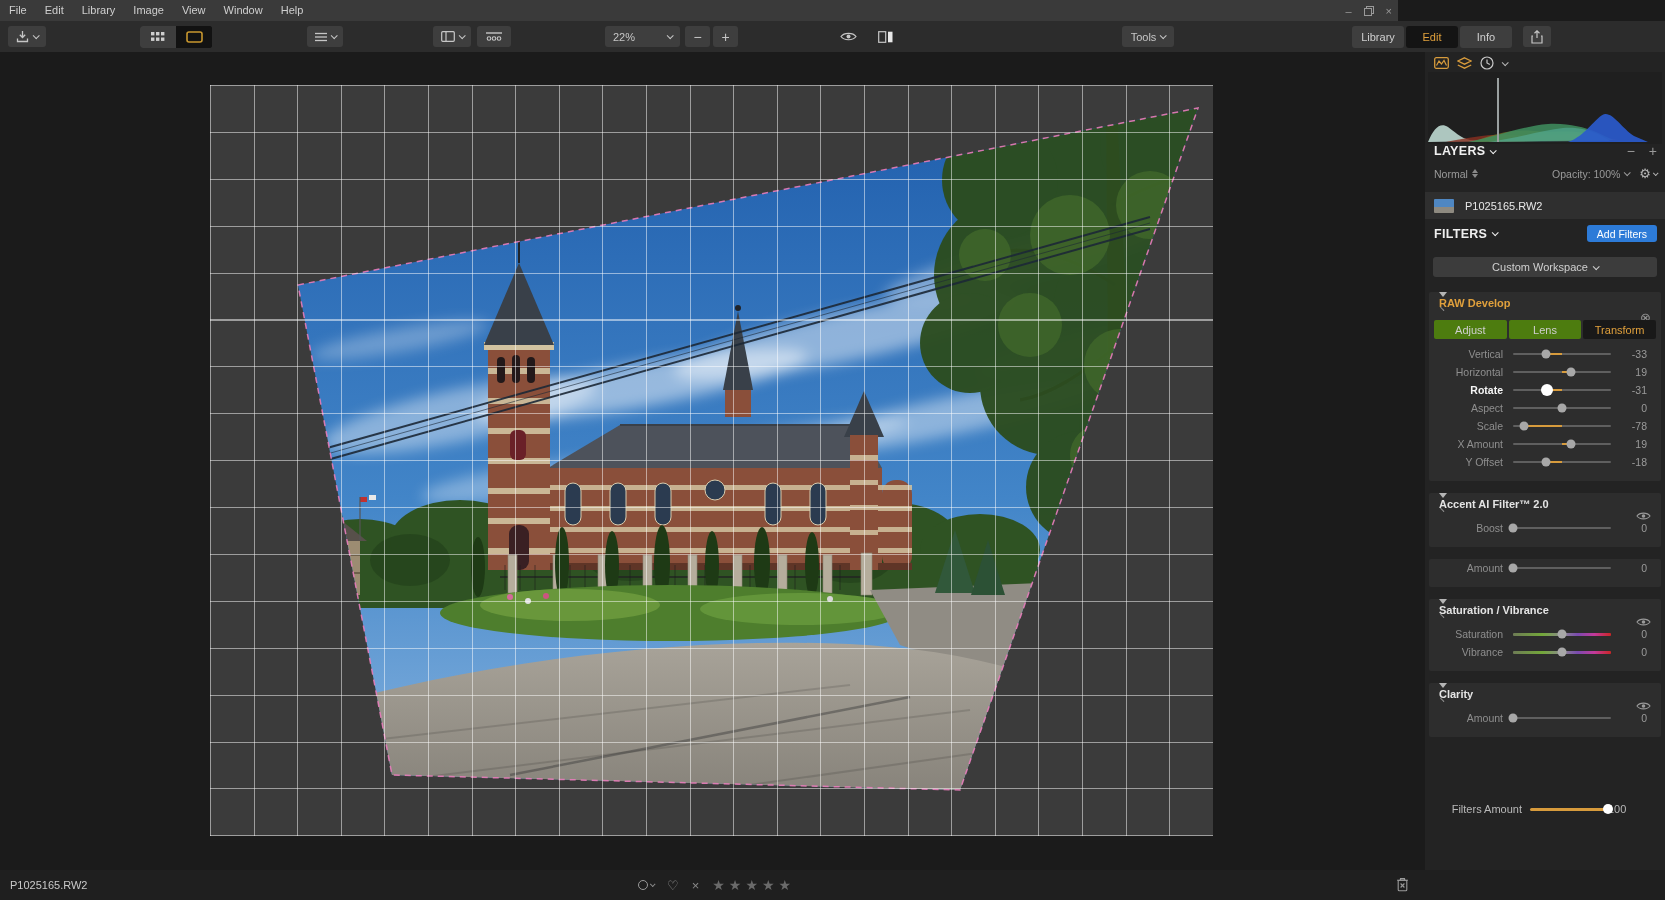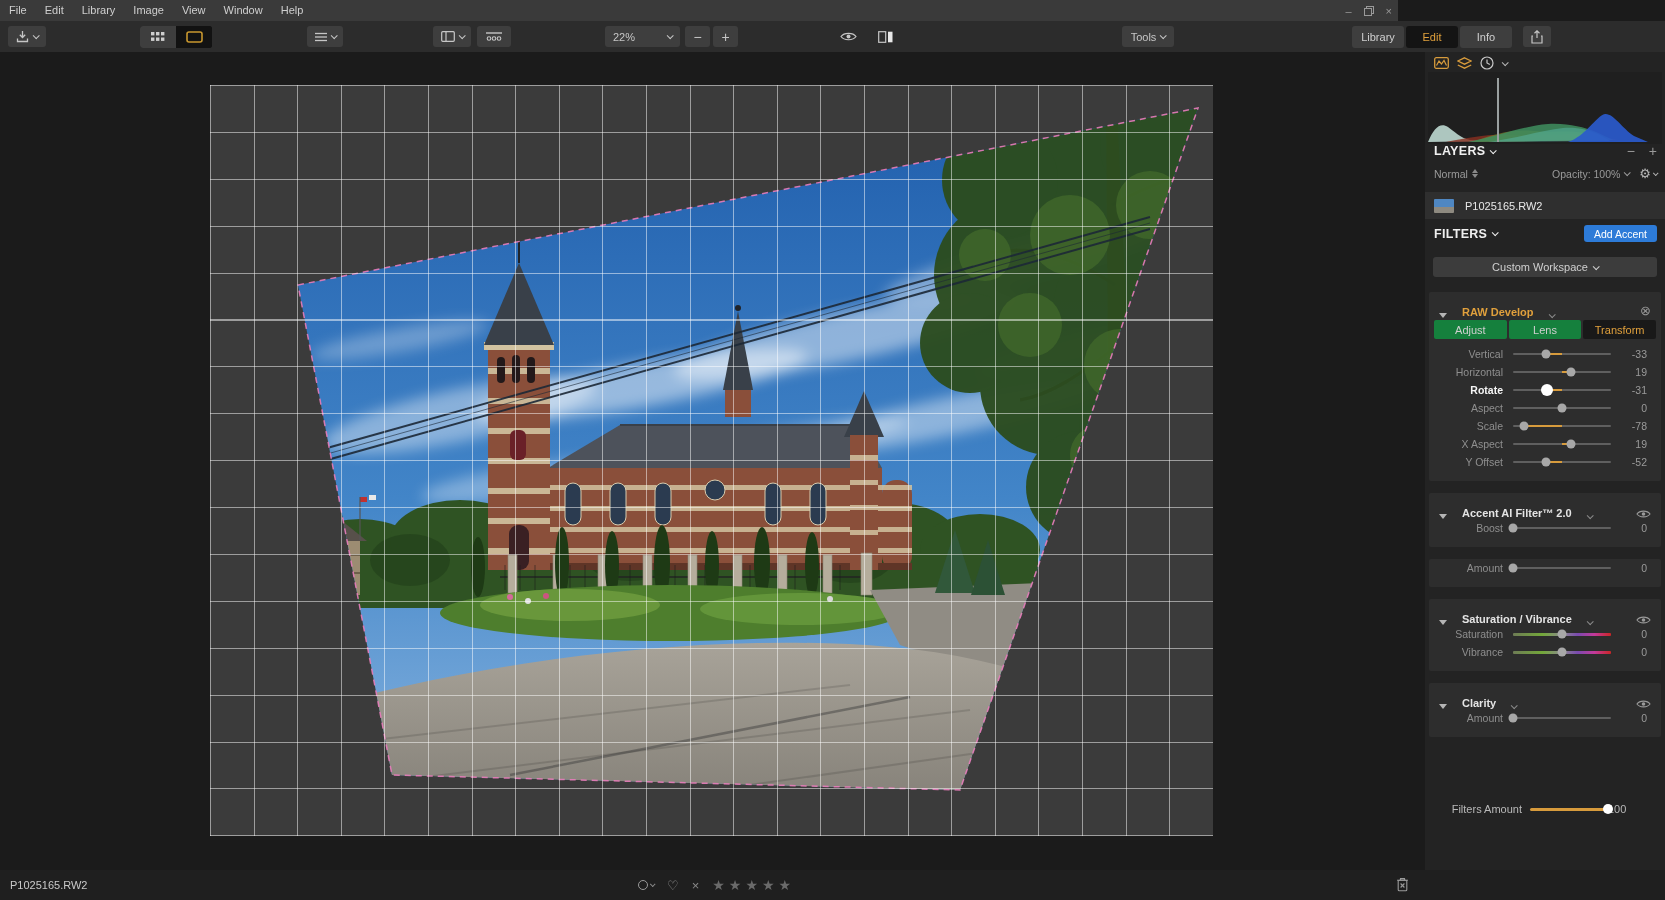--- a/index.html
+++ b/index.html
@@ -59,29 +59,29 @@
     background:linear-gradient(to bottom, #4f87c2 0 55%, #8e8a80 55% 100%); }
   #layer-name { margin-left:11px; color:#e8e8e8; font-size:11px; }
   #filters-row { position:absolute; left:9px; top:173px; right:8px; display:flex; align-items:center; }
   #filters-title { color:#f0f0f0; font-weight:bold; font-size:12.5px; letter-spacing:.3px; display:flex; align-items:center; gap:5px; }
   #add-filters { margin-left:auto; height:17px; padding:0 10px; background:#2d7bd8; color:#fff;
     font-size:10.5px; border-radius:3px; display:flex; align-items:center; }
   #workspace-btn { position:absolute; left:8px; top:205px; width:224px; height:20px; background:#3c3c3c;
     border-radius:3px; color:#d0d0d0; font-size:11px; display:flex; align-items:center; justify-content:center; gap:5px; }
   #filter-stack { position:absolute; left:4px; top:240px; width:232px; display:flex; flex-direction:column; gap:12px; }
   .fcard { background:#2d2d2d; border-radius:2px; padding-bottom:10px; }
-  .fcard-header { height:26px; display:flex; align-items:flex-end; padding:0 10px; gap:15px; font-size:11px; }
+  .fcard-header { height:26px; display:flex; align-items:flex-start; padding:0 10px; gap:0; font-size:11px;flex-direction:column; }
   .tri-down { width:0; height:0; border-left:4px solid transparent; border-right:4px solid transparent; border-top:5px solid #b5b5b5; }
   .fname { font-weight:bold; }
   .fname.accent { color:#e0a03c; }
   .fname.normal { color:#e4e4e4; }
   .fcard-header .chev { color:#8a8a8a; }
   .fhead-right { margin-left:auto; display:flex; align-items:center; color:#9a9a9a; }
   .ftabs { display:flex; gap:2px; padding:2px 5px 6px 5px; }
-  .ftab { flex:1; height:19px; background:#15803d; color:#cfcfcf; font-size:11px; border-radius:2px;
+  .ftab { flex:1; height:19px; background:#4d7c0f; color:#cfcfcf; font-size:11px; border-radius:2px;
     display:flex; align-items:center; justify-content:center; }
   .ftab.active { background:#191919; color:#e0a03c; }
   .srow { height:18px; display:flex; align-items:center; font-size:10.5px; }
   .slabel { flex:0 0 84px; text-align:right; padding-right:10px; color:#8f8f8f; white-space:nowrap; }
   .slabel.active { color:#f5f5f5; font-weight:bold; }
   .strack-wrap { flex:0 0 98px; position:relative; height:18px; }
   .strack { position:absolute; left:0; right:0; top:8px; height:2px; background:#5f5f5f; border-radius:1px; }
   .strack.rainbow { height:3px; top:7.5px;
     background:linear-gradient(90deg,#6e7c55,#73a839 30%,#8a8a8a 50%,#7a4ab0 66%,#c23a9a 83%,#cc2525); }
   .sfill { position:absolute; top:8px; height:2px; background:#d79b3c; }
@@ -523,21 +523,21 @@
     <div id="layer-row">
       <div id="layer-thumb"></div>
       <span id="layer-name">P1025165.RW2</span>
     </div>
 
     <div id="filters-row">
       <span id="filters-title">
         <span>FILTERS</span>
         <span class="chev"></span>
       </span>
-      <span id="add-filters">Add Accent</span>
+      <span id="add-filters">Add Filters</span>
     </div>
 
     <div id="workspace-btn">
       <span>Custom Workspace</span>
       <span class="chev"></span>
     </div>
 
     <div id="filter-stack">
         <div class="fcard">
           <div class="fcard-header">
@@ -590,36 +590,36 @@
           <div class="srow">
             <span class="slabel">Scale</span>
             <span class="strack-wrap">
               <span class="strack"></span>
               <span class="sfill" style="left: 11%; width: 39%;"></span>
               <span class="shandle" style="left: 11%;"></span>
             </span>
             <span class="svalue">-78</span>
           </div>
           <div class="srow">
-            <span class="slabel">X Aspect</span>
+            <span class="slabel">X Amount</span>
             <span class="strack-wrap">
               <span class="strack"></span>
               <span class="sfill" style="left: 50%; width: 9.5%;"></span>
               <span class="shandle" style="left: 59.5%;"></span>
             </span>
             <span class="svalue">19</span>
           </div>
           <div class="srow">
             <span class="slabel">Y Offset</span>
             <span class="strack-wrap">
               <span class="strack"></span>
               <span class="sfill" style="left: 34%; width: 16%;"></span>
               <span class="shandle" style="left: 34%;"></span>
             </span>
-            <span class="svalue">-52</span>
+            <span class="svalue">-18</span>
           </div>
         </div>
         <div class="fcard">
           <div class="fcard-header">
             <span class="tri-down"></span>
             <span class="fname normal">Accent AI Filter™ 2.0</span>
             <span class="chev"></span>
             <span class="fhead-right">
               <svg width="15" height="10" viewBox="0 0 15 10">
                 <path d="M1 5 C3.6 1.2 11.4 1.2 14 5 C11.4 8.8 3.6 8.8 1 5 Z" fill="none" stroke="#9a9a9a" stroke-width="1.1"></path>

